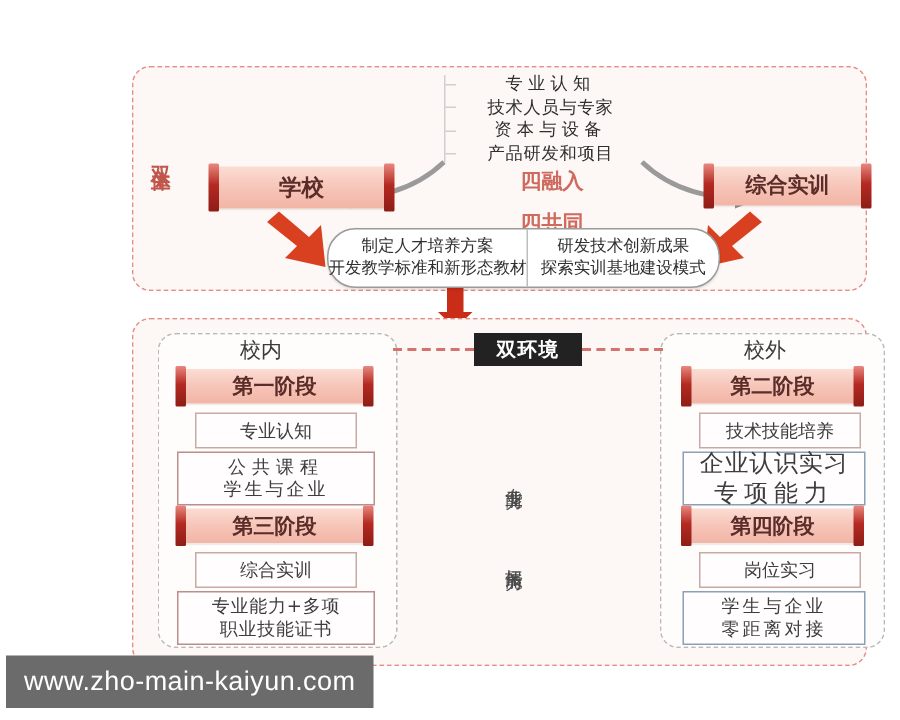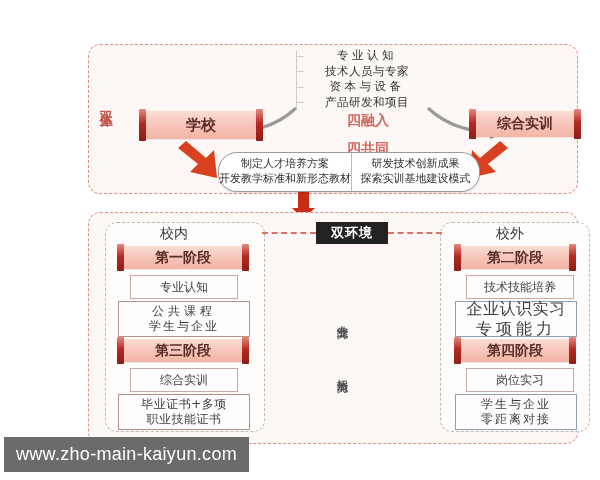--- a/index.html
+++ b/index.html
@@ -245,21 +245,21 @@
   <div class="obox cn" id="box-ggkc">
     <span class="wide-sp">公共课程</span>
     <span class="sp2">学生与企业</span>
   </div>
 
   <div class="bar cn" id="bar-stage3">第三阶段</div>
   <div class="obox cn" id="box-zhsx">
     <span>综合实训</span>
   </div>
   <div class="obox cn" id="box-byzs">
-    <span class="sp1">毕业证书+多项</span>
+    <span class="sp1">专业能力+多项</span>
     <span class="sp1">职业技能证书</span>
   </div>
 
   <div class="bar cn" id="bar-stage2">第二阶段</div>
   <div class="obox cn" id="box-jsjn">
     <span>技术技能培养</span>
   </div>
   <div class="obox cn" id="box-qyrs">
     <span class="sp1">企业认识实习</span>
     <span class="wide-sp">专项能力</span>

